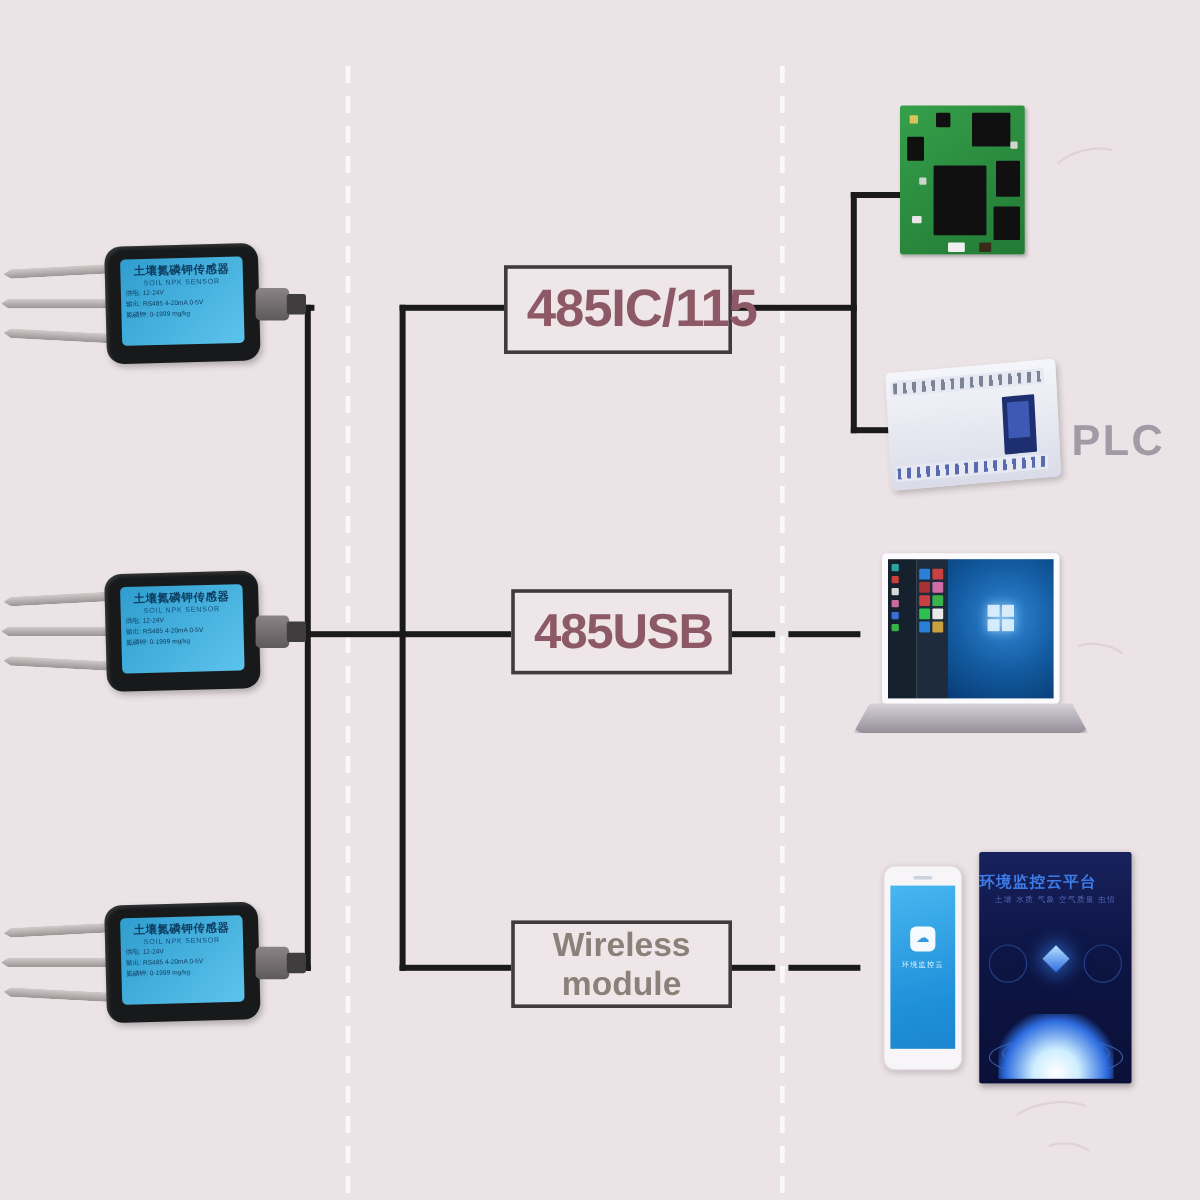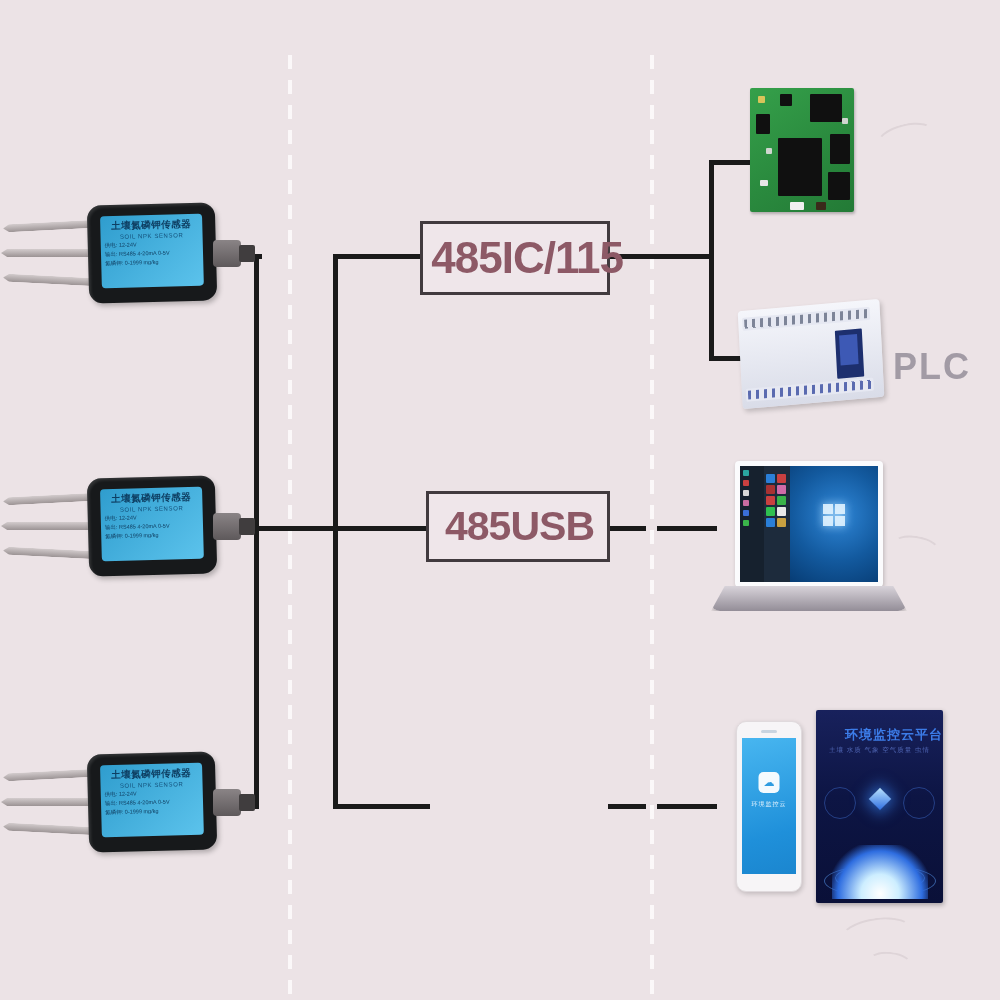--- a/index.html
+++ b/index.html
@@ -11,21 +11,21 @@
     background:repeating-linear-gradient(180deg,#fcf9fa 0 14px,rgba(0,0,0,0) 14px 25px);}
 
   
   .wire{position:absolute;background:#1a1a1a;}
   .wire.h{height:5px;}
   .wire.v{width:5px;}
 
   
   .ifbox{position:absolute;border:3px solid #413a3e;background:#efe6ea;
     display:flex;align-items:center;box-sizing:border-box;}
-  .ifbox .twopart{display:flex;justify-content:flex-end;width:100%;padding:0 16px;}
+  .ifbox .twopart{display:flex;justify-content:flex-start;width:100%;padding:0 16px;}
   .maroon{color:#8d5966;font-weight:600;letter-spacing:-1px;}
   .box1 .maroon{font-size:44px;}
   .box2 .maroon{font-size:41px;}
   .box3 label{width:100%;text-align:center;color:#8b8178;font-weight:600;font-size:28px;}
 
   
   .sensor{position:absolute;width:270px;height:105px;}
   .sensor .body{position:absolute;left:88px;top:0;width:128px;height:98px;background:#17191b;
     border-radius:14px;transform:rotate(-1.5deg);box-shadow:inset 2px 2px 3px rgba(255,255,255,.12), 2px 3px 5px rgba(0,0,0,.25);}
   .sensor .label{position:absolute;left:13px;top:11px;width:102px;height:72px;border-radius:4px;
@@ -80,21 +80,21 @@
   .phone .screen{position:absolute;left:5px;top:16px;width:54px;height:136px;
     background:linear-gradient(165deg,#48b6f0,#1f90da 70%,#1b86cf);overflow:hidden;}
   .phone .appicon{position:absolute;left:50%;top:34px;transform:translateX(-50%);width:21px;height:21px;
     background:rgba(255,255,255,.95);border-radius:5px;display:flex;align-items:center;justify-content:center;}
   .phone .appicon span{color:#2f9ce0;font-size:11px;line-height:11px;}
   .phone .caption{position:absolute;left:0;top:62px;width:100%;text-align:center;color:#eaf6ff;font-size:6px;letter-spacing:1px;}
 
   
   .platform{position:absolute;left:816px;top:710px;width:127px;height:193px;overflow:hidden;border-radius:2px;
     background:linear-gradient(180deg,#18215c 0%,#0d1544 45%,#0a1038 100%);box-shadow:1px 2px 5px rgba(0,0,0,.3);}
-  .platform .ptitle{position:absolute;left:0;top:16px;width:100%;text-align:right;color:#3c7ce8;font-size:13px;font-weight:bold;letter-spacing:1px;}
+  .platform .ptitle{position:absolute;left:0;top:16px;width:100%;text-align:left;color:#3c7ce8;font-size:13px;font-weight:bold;letter-spacing:1px;}
   .platform .psub{position:absolute;left:0;top:36px;width:100%;text-align:center;color:#5066b4;font-size:6.5px;letter-spacing:1px;}
   .platform .diamond{position:absolute;left:50%;top:46%;width:16px;height:16px;transform:translate(-50%,-50%) rotate(45deg);
     background:linear-gradient(135deg,#b8e2ff,#2e6de0);box-shadow:0 0 14px 4px rgba(60,140,255,.55);}
   .platform .ring-side{position:absolute;width:30px;height:30px;border:1px solid rgba(80,140,255,.35);border-radius:50%;top:40%;}
   .platform .dome{position:absolute;left:50%;bottom:4px;transform:translateX(-50%);width:96px;height:54px;
     background:radial-gradient(ellipse at 50% 90%,#ffffff 0%,#cdeeff 28%,#2e6de0 62%,rgba(10,16,56,0) 78%);}
   .platform .ringe{position:absolute;left:50%;transform:translateX(-50%);border:1px solid rgba(95,165,255,.5);border-radius:50%;}
 
   
   .mark{position:absolute;border:2px solid rgba(150,135,142,.16);border-color:rgba(150,135,142,.16) transparent transparent transparent;border-radius:50%;}
@@ -128,20 +128,23 @@
       <span class="maroon">485</span>
       <span class="maroon">IC/115</span>
     </div>
   </div>
   <div class="ifbox box2" style="left:426px;top:491px;width:184px;height:71px">
     <div class="twopart">
       <span class="maroon">485</span>
       <span class="maroon">USB</span>
     </div>
   </div>
+  <div class="ifbox box3" style="left:426px;top:767px;width:184px;height:73px">
+    <label>Wireless module</label>
+  </div>
 
   <div class="sensor" style="left:0;top:204px">
     <div class="prong p1"></div>
     <div class="prong p2"></div>
     <div class="prong p3"></div>
     <div class="body">
       <div class="label">
         <span class="ttl">土壤氮磷钾传感器</span>
         <span class="sub">SOIL NPK SENSOR</span>
         <span class="spec">供电: 12-24V</span>

